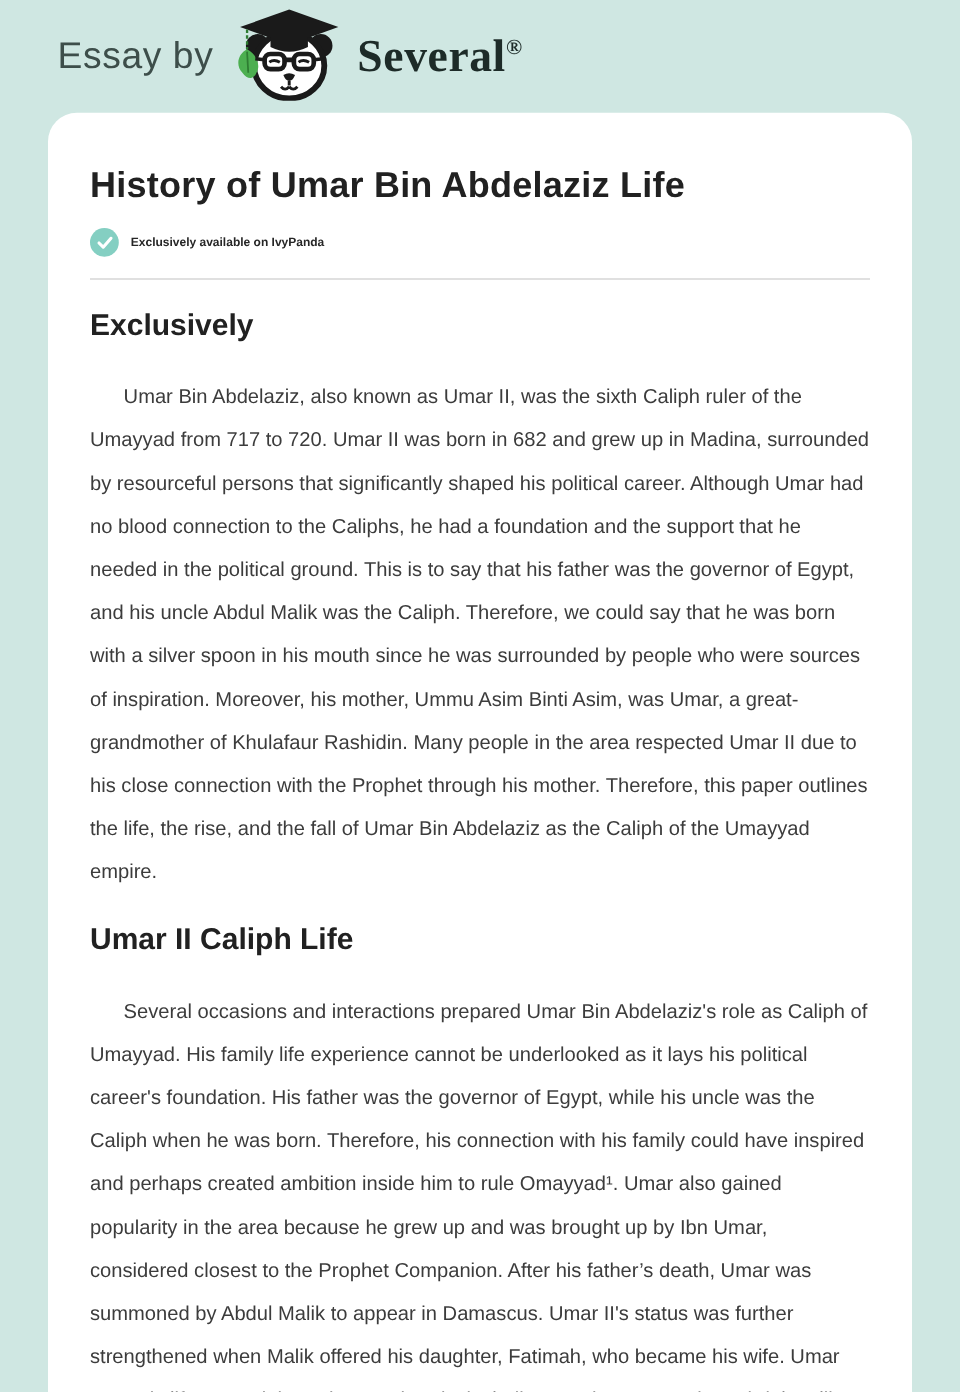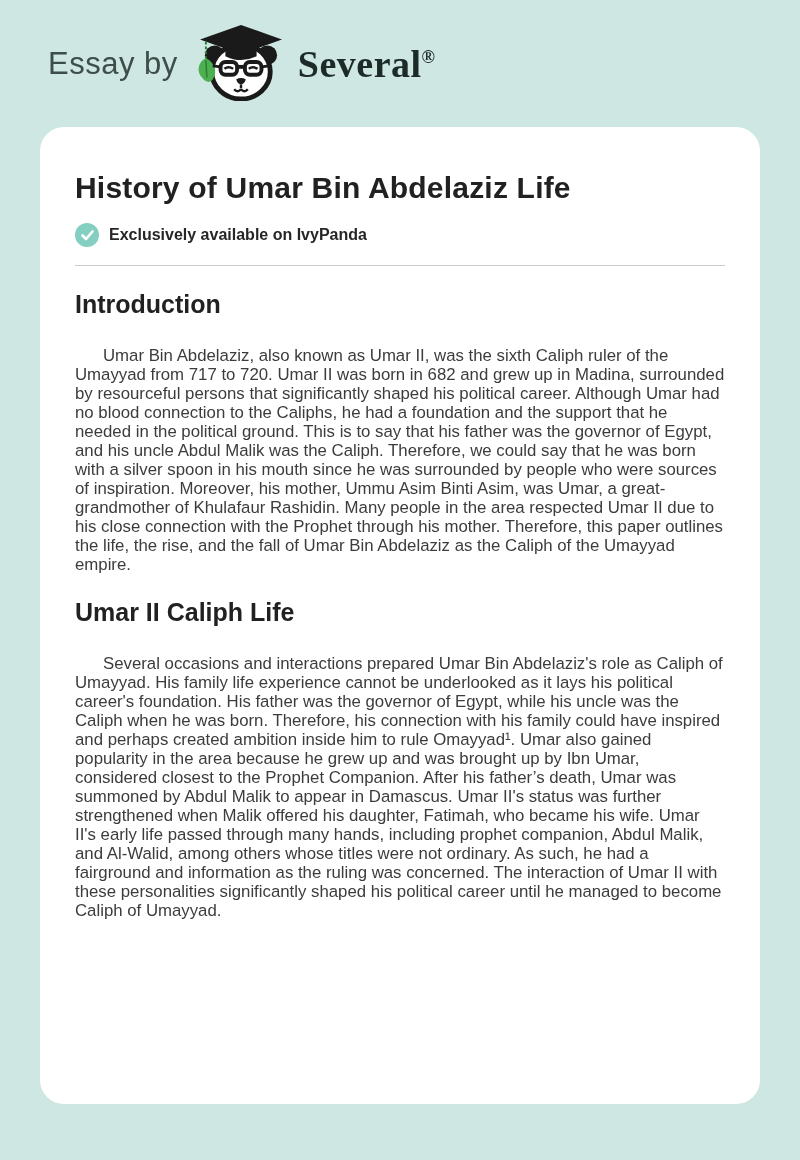--- a/index.html
+++ b/index.html
@@ -5,21 +5,21 @@
   html, body { margin: 0; padding: 0; }
   body {
     width: 800px;
     height: 1160px;
     background: #cfe7e2;
     font-family: "Liberation Sans", sans-serif;
     -webkit-font-smoothing: antialiased;
   }
   
   .site-header {
-    height: 127px;
+    height: 94px;
     display: flex;
     align-items: center;
     padding-left: 48px;
     box-sizing: border-box;
     gap: 12px;
   }
   .essay-by {
     font-size: 31px;
     color: #3d4e4a;
     letter-spacing: 0.5px;
@@ -61,40 +61,40 @@
     width: 24px;
     height: 24px;
     border-radius: 50%;
     background: #84cfc2;
     display: flex;
     align-items: center;
     justify-content: center;
     flex: 0 0 auto;
   }
   .badge-label {
-    font-size: 16px;
+    font-size: 10px;
     font-weight: 700;
     color: #262626;
   }
   .divider {
     border: none;
     border-top: 1px solid #cccccc;
     margin: 18px 0 0 0;
   }
   .section-heading {
     margin: 23px 0 0 0;
     font-size: 25px;
     line-height: 30px;
     font-weight: 700;
     color: #212121;
   }
   .section-paragraph {
     margin: 27px 0 0 0;
     font-size: 16.8px;
-    line-height: 19px;
+    line-height: 36px;
     color: #3c3c3c;
     text-indent: 28px;
     text-align: left;
   }
 </style>
 </head>
 <body>
 
 <div class="site-header">
   <span class="essay-by">Essay by</span>
@@ -140,18 +140,18 @@
     <span class="check-circle">
       <svg width="13" height="11" viewBox="0 0 13 11" xmlns="http://www.w3.org/2000/svg">
         <polyline points="1.5,5.5 5,9 11.5,1.5" fill="none" stroke="#ffffff" stroke-width="2.6" stroke-linecap="round" stroke-linejoin="round"></polyline>
       </svg>
     </span>
     <span class="badge-label">Exclusively available on IvyPanda</span>
   </div>
 
   <hr class="divider">
 
-  <h2 class="section-heading">Introduction</h2>
+  <h2 class="section-heading">Exclusively</h2>
   <p class="section-paragraph">Umar Bin Abdelaziz, also known as Umar II, was the sixth Caliph ruler of the Umayyad from 717 to 720. Umar II was born in 682 and grew up in Madina, surrounded by resourceful persons that significantly shaped his political career. Although Umar had no blood connection to the Caliphs, he had a foundation and the support that he needed in the political ground. This is to say that his father was the governor of Egypt, and his uncle Abdul Malik was the Caliph. Therefore, we could say that he was born with a silver spoon in his mouth since he was surrounded by people who were sources of inspiration. Moreover, his mother, Ummu Asim Binti Asim, was Umar, a great-grandmother of Khulafaur Rashidin. Many people in the area respected Umar II due to his close connection with the Prophet through his mother. Therefore, this paper outlines the life, the rise, and the fall of Umar Bin Abdelaziz as the Caliph of the Umayyad empire.</p>
 
   <h2 class="section-heading">Umar II Caliph Life</h2>
   <p class="section-paragraph">Several occasions and interactions prepared Umar Bin Abdelaziz's role as Caliph of Umayyad. His family life experience cannot be underlooked as it lays his political career's foundation. His father was the governor of Egypt, while his uncle was the Caliph when he was born. Therefore, his connection with his family could have inspired and perhaps created ambition inside him to rule Omayyad¹. Umar also gained popularity in the area because he grew up and was brought up by Ibn Umar, considered closest to the Prophet Companion. After his father’s death, Umar was summoned by Abdul Malik to appear in Damascus. Umar II's status was further strengthened when Malik offered his daughter, Fatimah, who became his wife. Umar II's early life passed through many hands, including prophet companion, Abdul Malik, and Al-Walid, among others whose titles were not ordinary. As such, he had a fairground and information as the ruling was concerned. The interaction of Umar II with these personalities significantly shaped his political career until he managed to become Caliph of Umayyad.</p>
 </div>
 
 </body></html>

